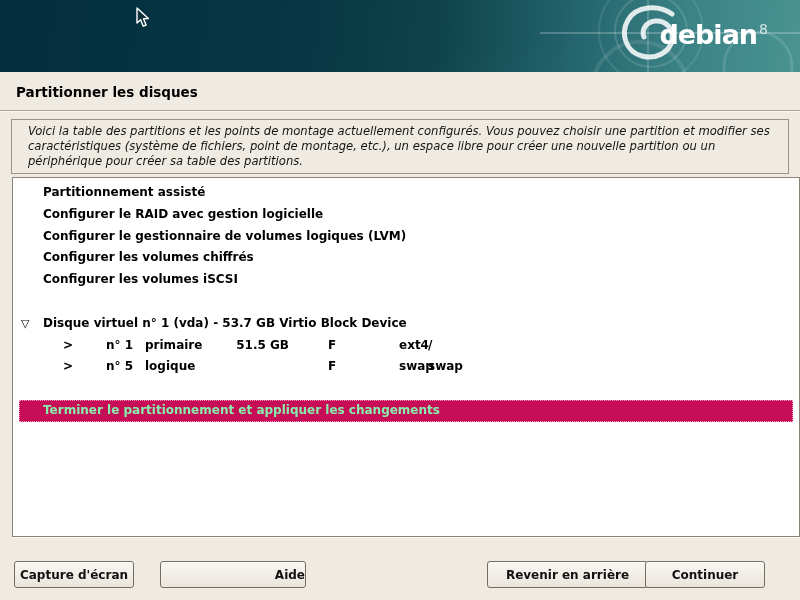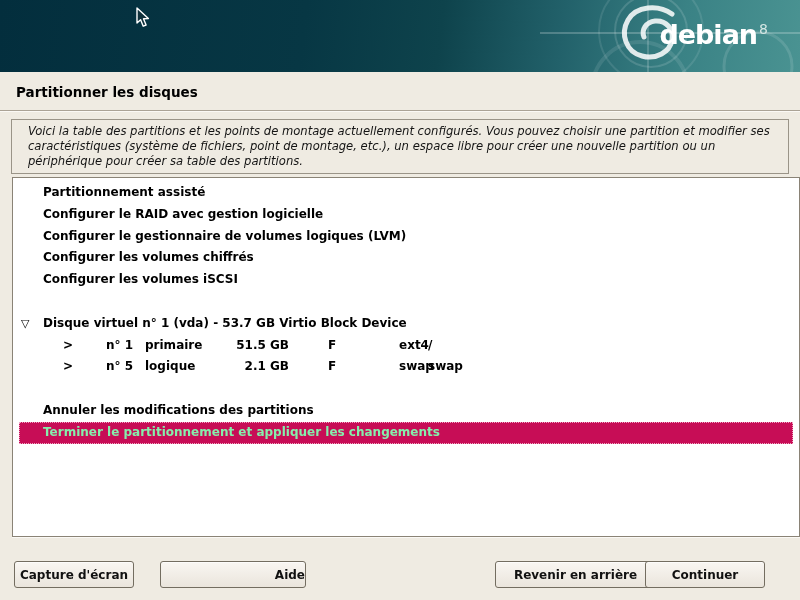--- a/index.html
+++ b/index.html
@@ -80,21 +80,21 @@
     background:linear-gradient(#F9F6F2,#EAE5DC);
     border:1px solid #736D60; border-radius:3px;
     font-family:"DejaVu Sans","Liberation Sans",sans-serif;
     font-size:12px; font-weight:bold; color:#111;
     text-align:center;
     box-shadow:0 1px 0 rgba(255,255,255,.7) inset;
     cursor:default;
   }
   .btn-screenshot { left:14px;  width:120px; }
   .btn-help       { left:160px; width:146px;text-align:right; }
-  .btn-back       { left:487px; width:161px;margin-left:8px; }
+  .btn-back       { left:487px; width:161px; }
   .btn-continue   { left:645px; width:120px; }
 </style>
 </head>
 <body>
 
 <div class="banner">
   <svg class="deco" width="800" height="72" viewBox="0 0 800 72">
 
     <circle cx="651" cy="31" r="52" fill="none" stroke="#ffffff" stroke-opacity="0.10" stroke-width="2"></circle>
     <circle cx="651" cy="31" r="36" fill="none" stroke="#ffffff" stroke-opacity="0.14" stroke-width="2"></circle>
@@ -140,28 +140,26 @@
     <span class="psize">51.5 GB</span>
     <span class="pflag">F</span>
     <span class="pfs">ext4</span>
     <span class="pmount">/</span>
   </div>
 
   <div class="row part">
     <span class="marker">&gt;</span>
     <span class="num">n° 5</span>
     <span class="ptype">logique</span>
-    <span class="psize">2.1 GB</span>
     <span class="pflag">F</span>
     <span class="pfs">swap</span>
     <span class="pmount">swap</span>
   </div>
 
   <div class="row"></div>
 
-  <div class="row action">Annuler les modifications des partitions</div>
   <div class="row action selected">Terminer le partitionnement et appliquer les changements</div>
 </div>
 
 <button class="btn btn-screenshot">Capture d'écran</button>
 <button class="btn btn-help">Aide</button>
 <button class="btn btn-back">Revenir en arrière</button>
 <button class="btn btn-continue">Continuer</button>
 
 </body></html>

